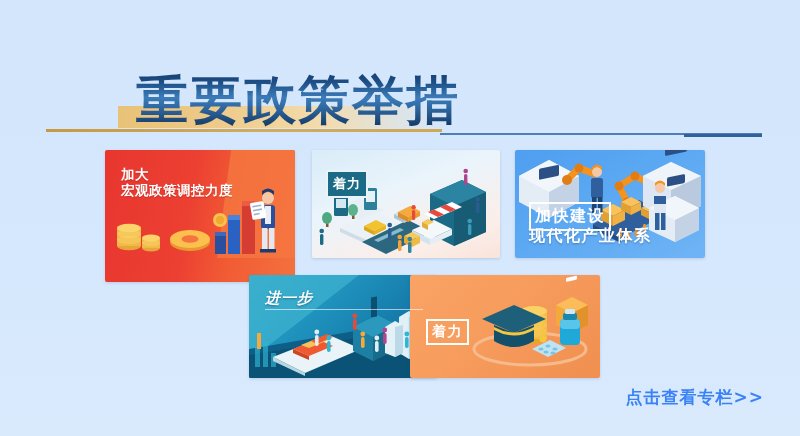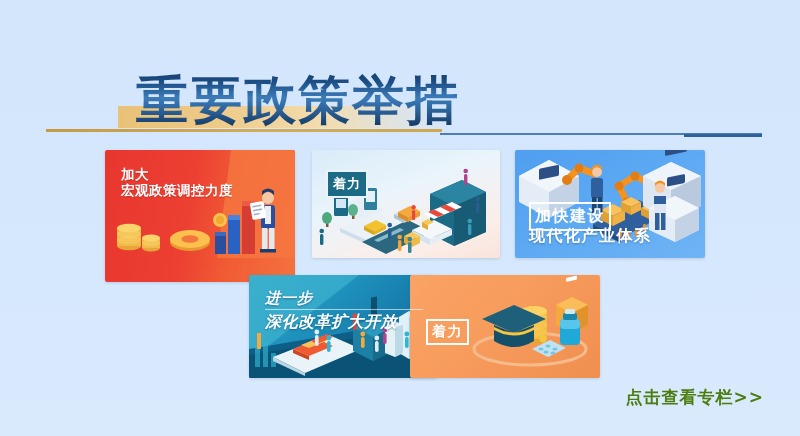--- a/index.html
+++ b/index.html
@@ -113,21 +113,21 @@
   }
   #card5 .cap5b {
     position:absolute; z-index:5; left:16px; top:70px; color:#fff;
     font-size:16px; font-weight:700; letter-spacing:1px;
     text-shadow:0 1px 2px rgba(160,70,10,.4);
   }
 
   
   .more-link {
     position:absolute; right:36px; top:386px;
-    color:#4d7c0f; font-size:17px; font-weight:700; letter-spacing:1px;
+    color:#3b82f6; font-size:17px; font-weight:700; letter-spacing:1px;
     cursor:pointer; white-space:nowrap;
   }
 </style>
 </head>
 <body>
 
 <div class="stage">
 
   <div class="title-wrap">
     <div class="gold-band"></div>
@@ -453,21 +453,20 @@
             <circle cx="157.8" cy="59" r="2.4"></circle>
           </g>
         <g fill="#e8493a">
             <rect x="166" y="66" width="3.6" height="11" rx="1.7"></rect>
             <circle cx="167.8" cy="63" r="2.4"></circle>
           </g>
       </svg>
     </div>
     <div class="cap4a">进一步</div>
     <div class="rule4"></div>
-    <div class="cap4b">深化改革扩大开放</div>
   </div>
 
   <div class="card" id="card5">
     <div class="art">
       <svg width="190" height="103" viewBox="0 0 190 103">
 
         <ellipse cx="120" cy="74" rx="56" ry="16" fill="none" stroke="#f6bb8c" stroke-width="3"></ellipse>
 
         <g>
           <path d="M146 30 L162 22 L178 30 L178 50 L162 58 L146 50 Z" fill="#f4a93c"></path>

